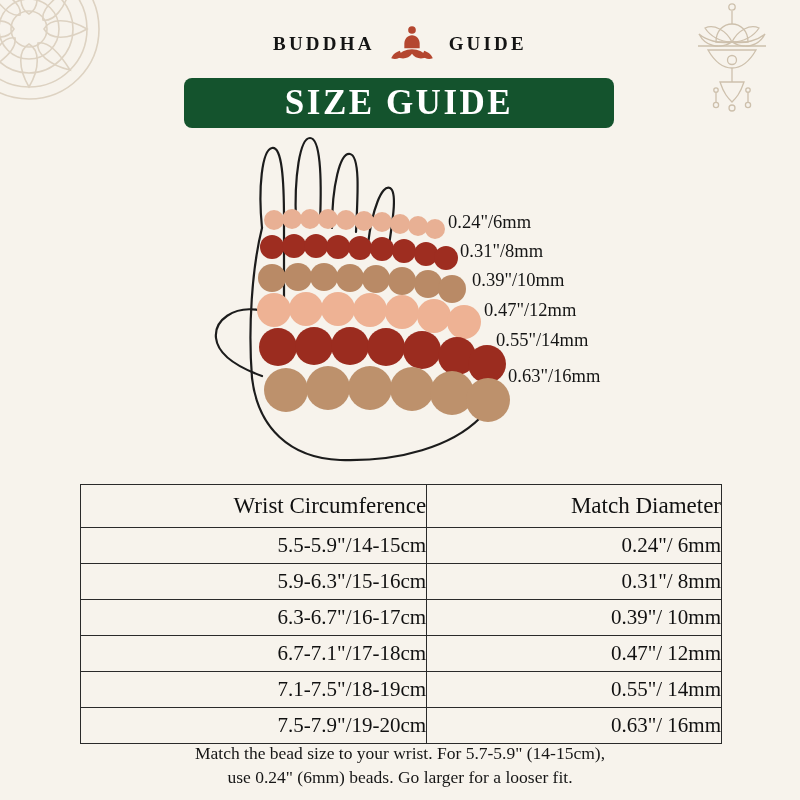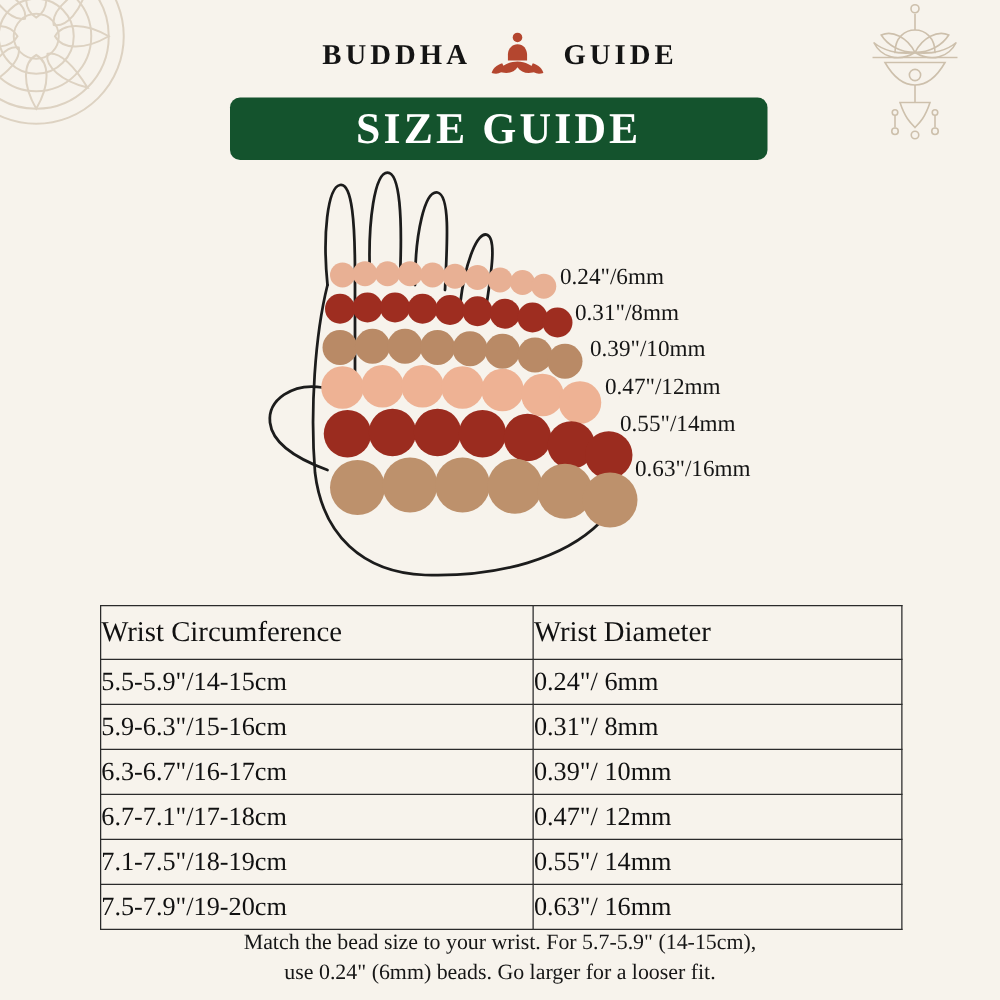--- a/index.html
+++ b/index.html
@@ -40,21 +40,21 @@
     top: 22px;
     left: 0;
     width: 800px;
     display: flex;
     align-items: center;
     justify-content: center;
     gap: 14px;
   }
   .brand-word {
     font-family: "Liberation Serif", serif;
-    font-size: 23px;
+    font-size: 19px;
     letter-spacing: 3.2px;
     font-weight: 700;
     color: #141414;
   }
   .brand-logo {
     width: 46px;
     height: 46px;
     margin-top: -2px;
   }
 
@@ -108,21 +108,21 @@
     position: absolute;
     left: 80px;
     top: 484px;
     width: 642px;
     border-collapse: collapse;
     table-layout: fixed;
   }
   .size-table th,
   .size-table td {
     border: 1px solid #2a2a2a;
-    text-align: left;
+    text-align: right;
     font-family: "Liberation Serif", serif;
     color: #111;
   }
   .size-table th {
     font-size: 23px;
     font-weight: 400;
     height: 42px;
     padding: 0;
   }
   .size-table td {
@@ -301,21 +301,21 @@
 </div>
 
 <table class="size-table">
   <colgroup>
       <col class="c1">
       <col class="c2">
     </colgroup>
   <thead>
     <tr>
       <th>Wrist Circumference</th>
-      <th>Wrist Diameter</th>
+      <th>Match Diameter</th>
     </tr>
   </thead>
   <tbody>
     <tr>
       <td>5.5-5.9"/14-15cm</td>
       <td>0.24"/ 6mm</td>
     </tr>
     <tr>
       <td>5.9-6.3"/15-16cm</td>
       <td>0.31"/ 8mm</td>

